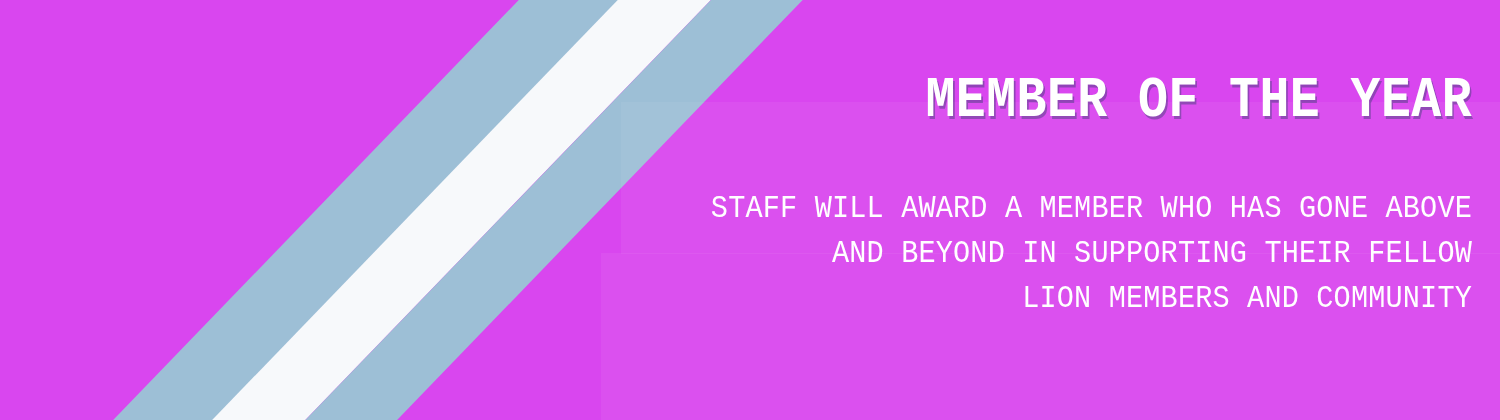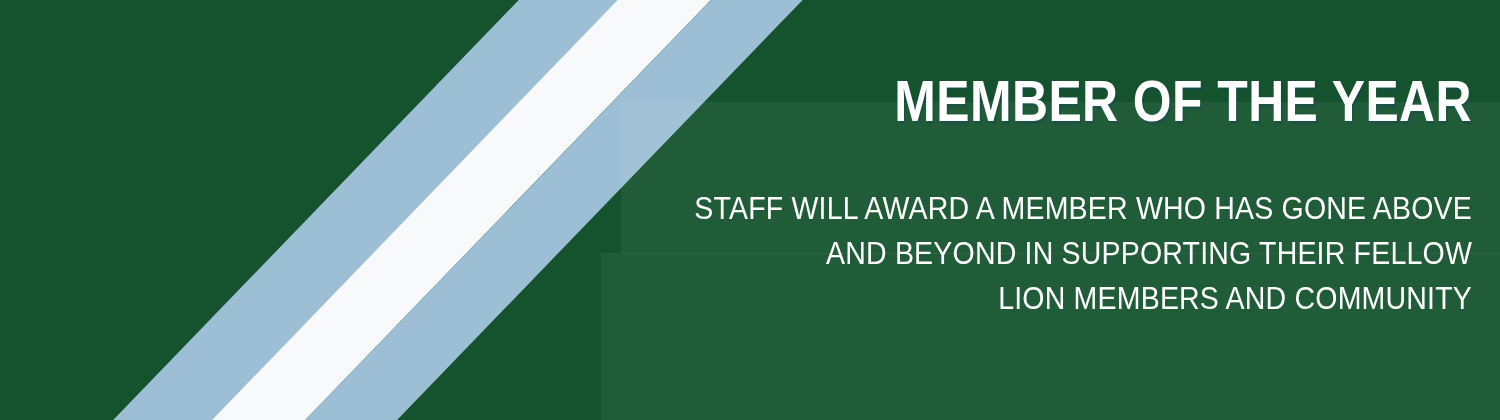--- a/index.html
+++ b/index.html
@@ -7,22 +7,22 @@
     margin: 0;
     padding: 0;
     background: #ffffff;
   }
 
   #banner {
     position: relative;
     width: 1500px;
     height: 420px;
     overflow: hidden;
-    background: #14532d;
-    font-family: Liberation Sans, sans-serif;
+    background: #d946ef;
+    font-family: Liberation Mono, monospace;
     -webkit-font-smoothing: antialiased;
   }
 
   
   .stripe-layer {
     position: absolute;
     inset: 0;
     overflow: hidden;
     pointer-events: none;
   }

